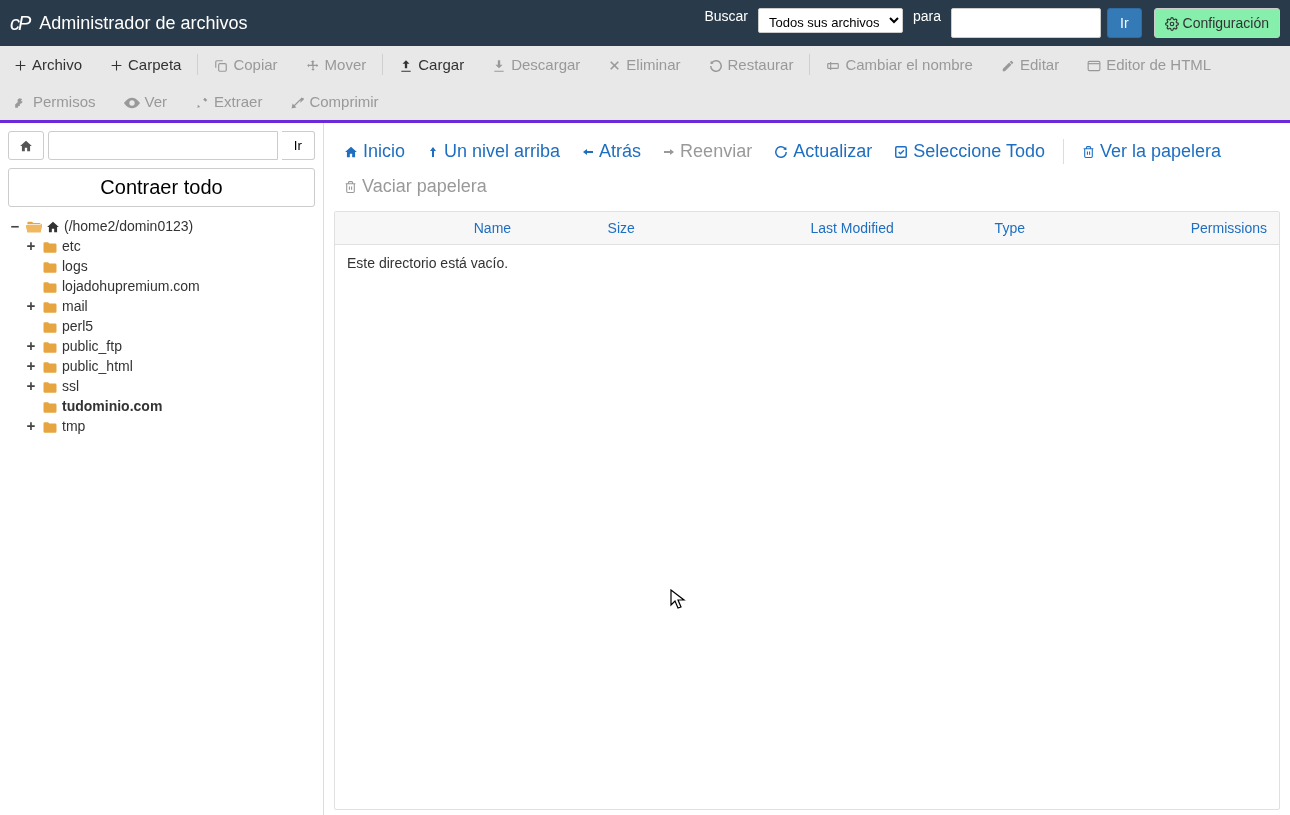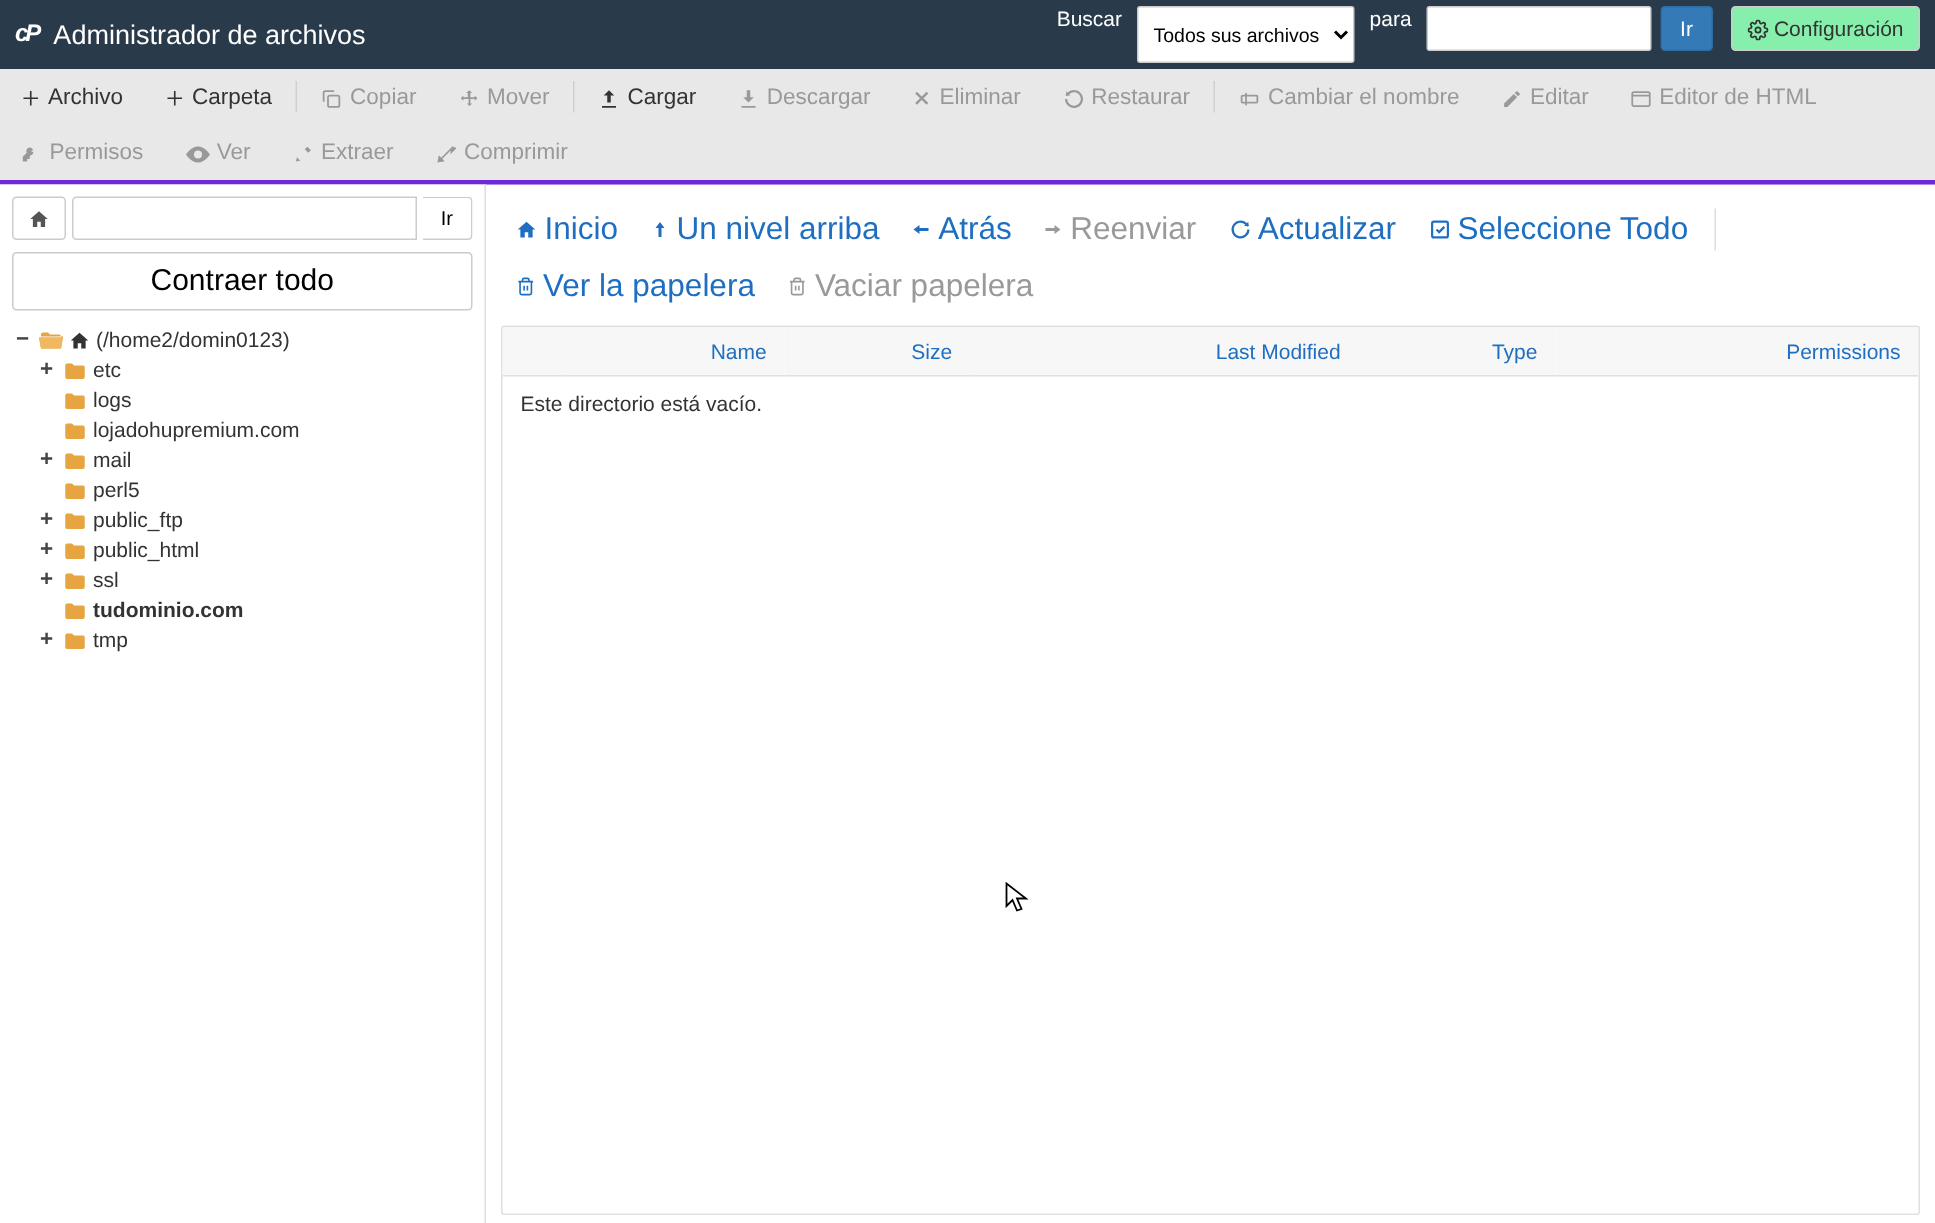--- a/index.html
+++ b/index.html
@@ -1,25 +1,25 @@
 <!DOCTYPE html>
 <html><head>
 <meta charset="utf-8">
 <style>
 * { box-sizing: border-box; margin: 0; padding: 0; }
 body { font-family: -apple-system, BlinkMacSystemFont, "Segoe UI", Arial, sans-serif; font-size: 14px; color: #333; background: #fff; }
 
 
 .header { background: #293a4a; color: #fff; display: flex; align-items: center; padding: 8px 10px; height: 46px; }
 .logo { display: flex; align-items: center; gap: 10px; font-size: 18px; font-weight: 400; }
-.logo-icon { font-size: 16px; font-style: italic; font-weight: bold; letter-spacing: -2px; }
+.logo-icon { font-size: 20px; font-style: italic; font-weight: normal; letter-spacing: -2px; }
 .header-spacer { flex: 1; }
 .search-group { display: flex; gap: 6px; }
 .search-group label { color: #fff; font-size: 14px; margin: 0 4px; }
-.search-select { background: #fff; border: 1px solid #ccc; padding: 5px 6px; font-size: 13px; border-radius: 2px; height: 38px; min-width: 132px; }
+.search-select { background: #fff; border: 1px solid #ccc; padding: 5px 6px; font-size: 13px; border-radius: 2px; height: 25px; min-width: 132px; }
 .search-input { background: #fff; border: 1px solid #ccc; padding: 5px 8px; font-size: 13px; border-radius: 2px; height: 30px; width: 150px; }
 .btn-go { background: #337ab7; color: #fff; border: 1px solid #2e6da4; padding: 5px 12px; border-radius: 3px; font-size: 14px; height: 30px; cursor: pointer; }
 .btn-config { background: #86efac; color: #333; border: 1px solid #ccc; padding: 5px 10px; border-radius: 3px; font-size: 14px; height: 30px; cursor: pointer; display: flex; align-items: center; gap: 4px; margin-left: 6px; }
 
 
 .toolbar { background: #e8e8e8; border-bottom: 3px solid #6d28d9; display: flex; flex-wrap: wrap; padding: 0; }
 .tool-btn { display: flex; align-items: center; gap: 5px; padding: 10px 14px; font-size: 15px; color: #333; cursor: pointer; position: relative; }
 .tool-btn.disabled { color: #999; cursor: default; }
 .tool-btn .icon { font-size: 14px; }
 .tool-sep { width: 1px; background: #d0d0d0; margin: 8px 2px; }
@@ -42,21 +42,21 @@
 .folder-icon { color: #e6a540; }
 .folder-icon.open { color: #e6a540; }
 .home-icon-tree { color: #333; }
 .tree-label { color: #333; }
 .tree-label.bold { font-weight: bold; }
 .tree-children { padding-left: 16px; }
 
 
 .content { flex: 1; display: flex; flex-direction: column; padding: 8px 10px; }
 .action-bar { display: flex; flex-wrap: wrap; gap: 2px; padding: 4px 0 8px 0; }
-.action-btn { display: flex; align-items: flex-start; gap: 5px; padding: 6px 10px; font-size: 21px; color: #1e6ec1; cursor: pointer; border-radius: 3px; }
+.action-btn { display: flex; align-items: flex-start; gap: 5px; padding: 6px 10px; font-size: 18px; color: #1e6ec1; cursor: pointer; border-radius: 3px; }
 .action-btn.disabled { color: #999; cursor: default; }
 .action-sep { width: 1px; background: #ddd; margin: 4px 6px; }
 
 .file-table-wrap { border: 1px solid #e0e0e0; border-radius: 2px; flex: 1; overflow: auto; }
 .file-table { width: 100%; border-collapse: collapse; }
 .file-table th { text-align: right; font-weight: normal; color: #1e6ec1; padding: 8px 12px; border-bottom: 1px solid #e0e0e0; background: #f7f7f7; font-size: 14px; cursor: pointer; }
 .file-table th:last-child { text-align: right; }
 .empty-msg { padding: 10px 12px; color: #333; font-size: 14px; }
 
 .cursor-pointer { position: absolute; pointer-events: none; font-size: 20px; color: #000; }

